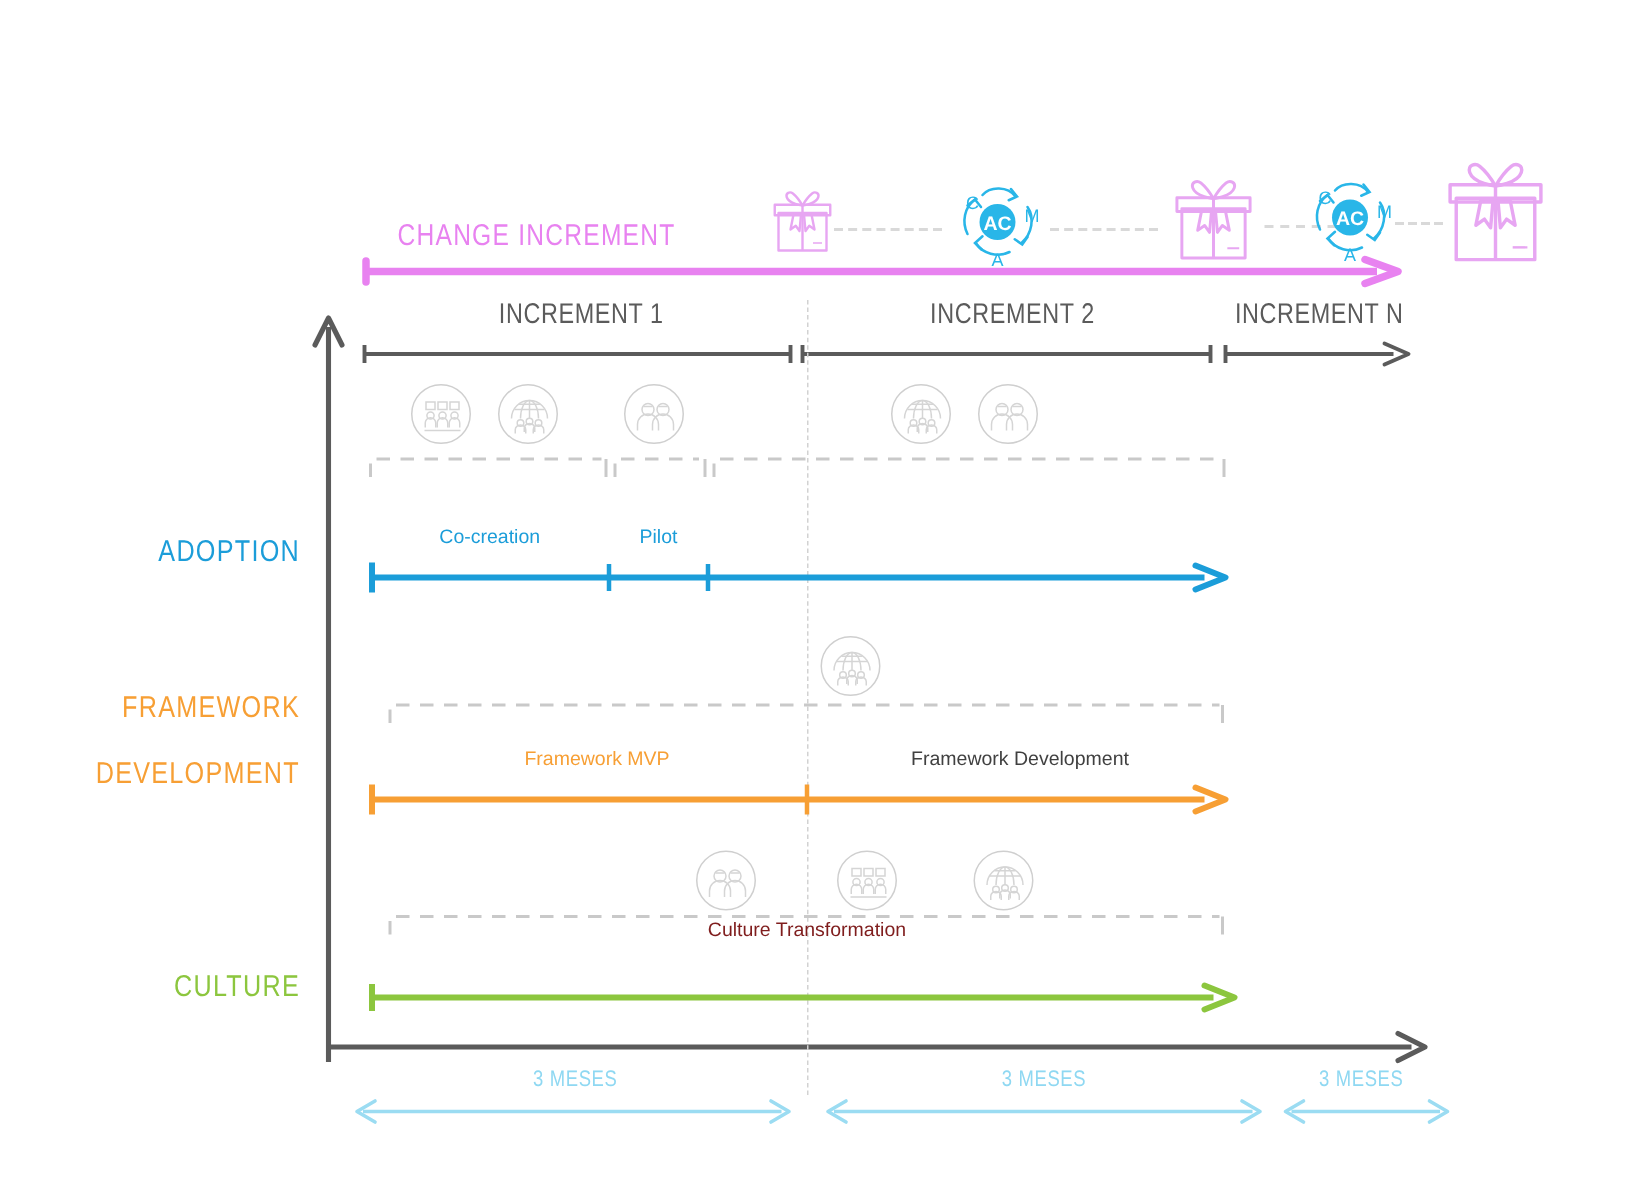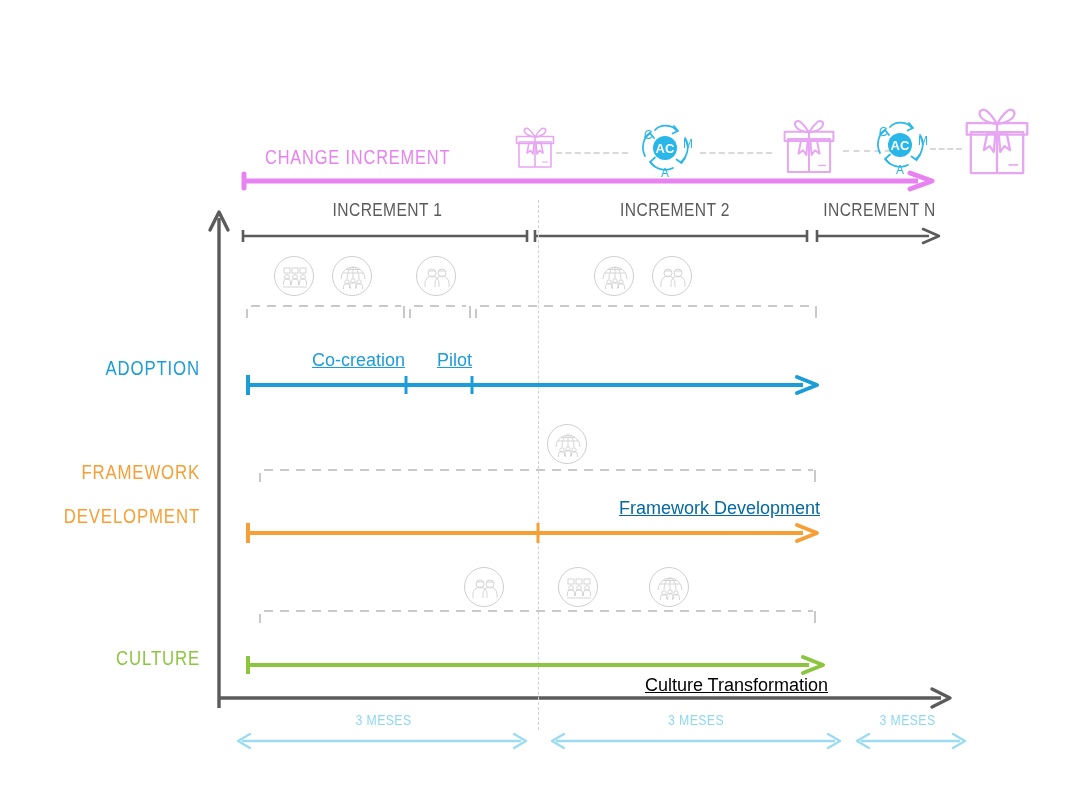--- a/index.html
+++ b/index.html
@@ -9,21 +9,21 @@
   .abs{position:absolute;}
   
   .cond{font-family:"Liberation Sans Narrow","Liberation Sans",sans-serif;
         font-stretch:condensed;letter-spacing:.5px;}
   .hdr-inc{font-size:19px;color:#5b5b5b;text-align:center;white-space:nowrap;
            transform:scaleX(.82);transform-origin:center;}
   .chg-label{font-size:20px;color:#e882f0;white-space:nowrap;
              transform:scaleX(.82);transform-origin:left center;letter-spacing:1px;}
   .lane-label{font-size:20px;white-space:nowrap;text-align:right;
               transform:scaleX(.84);transform-origin:right center;letter-spacing:1px;}
-  .phase{font-size:18px;white-space:nowrap;text-align:right;text-decoration:underline;}
+  .phase{font-size:13px;white-space:nowrap;text-align:center;}
   .meses{font-size:15px;color:#8fd8f2;white-space:nowrap;text-align:center;
          transform:scaleX(.82);transform-origin:center;letter-spacing:.5px;}
   .icon-circle{border:1.6px solid #cfcfcf;border-radius:50%;
                box-sizing:border-box;background:#fff;}
   .gift svg, .ac svg, .icon-circle svg{display:block;}
   .vline{border-left:1px dashed #d2d2d2;}
 </style>
 </head>
 <body>
 
@@ -277,21 +277,22 @@
     </svg>
   </div>
 
   <svg class="abs" style="left:257px;top:462px;" width="570" height="24">
     <g stroke="#c9c9c9" stroke-width="2" fill="none" stroke-dasharray="9,7">
       <path d="M3 20 L3 8 L556 8"></path>
     </g>
     <path d="M558 8 L558 20" stroke="#c9c9c9" stroke-width="2" fill="none"></path>
   </svg>
 
-  <div class="abs phase" style="left:540px;top:498px;width:280px;color:#0369a1;">Framework Development</div>
+  <div class="abs phase" style="left:258px;top:498px;width:280px;color:#f79f34;">Framework MVP</div>
+  <div class="abs phase" style="left:540px;top:498px;width:280px;color:#404040;">Framework Development</div>
 
   <svg class="abs" style="left:243px;top:520px;" width="585" height="24">
     <path d="M5 3 L5 23" stroke="#f79f34" stroke-width="4"></path>
     <path d="M5 13 L560 13" stroke="#f79f34" stroke-width="4"></path>
     <path d="M295 3 L295 23" stroke="#f79f34" stroke-width="3"></path>
     <path d="M554 5 L574 13 L554 21" fill="none" stroke="#f79f34" stroke-width="4" stroke-linecap="round" stroke-linejoin="round"></path>
   </svg>
 
   <div class="abs cond lane-label" style="left:20px;top:647px;width:180px;color:#8cc63e;">CULTURE</div>
 
@@ -341,21 +342,21 @@
     </svg>
   </div>
 
   <svg class="abs" style="left:257px;top:603px;" width="570" height="24">
     <g stroke="#c9c9c9" stroke-width="2" fill="none" stroke-dasharray="9,7">
       <path d="M3 20 L3 8 L556 8"></path>
     </g>
     <path d="M558 8 L558 20" stroke="#c9c9c9" stroke-width="2" fill="none"></path>
   </svg>
 
-  <div class="abs phase" style="left:248px;top:675px;width:580px;color:#000000;">Culture Transformation</div>
+  <div class="abs phase" style="left:248px;top:612px;width:580px;color:#7f1d1d;">Culture Transformation</div>
 
   <svg class="abs" style="left:243px;top:652px;" width="590" height="24">
     <path d="M5 4 L5 22" stroke="#8cc63e" stroke-width="4"></path>
     <path d="M5 13 L566 13" stroke="#8cc63e" stroke-width="4"></path>
     <path d="M560 5 L580 13 L560 21" fill="none" stroke="#8cc63e" stroke-width="4" stroke-linecap="round" stroke-linejoin="round"></path>
   </svg>
 
   <div class="abs cond meses" style="left:246px;top:711px;width:275px;">3 MESES</div>
   <div class="abs cond meses" style="left:556px;top:711px;width:280px;">3 MESES</div>
   <div class="abs cond meses" style="left:845px;top:711px;width:125px;">3 MESES</div>

